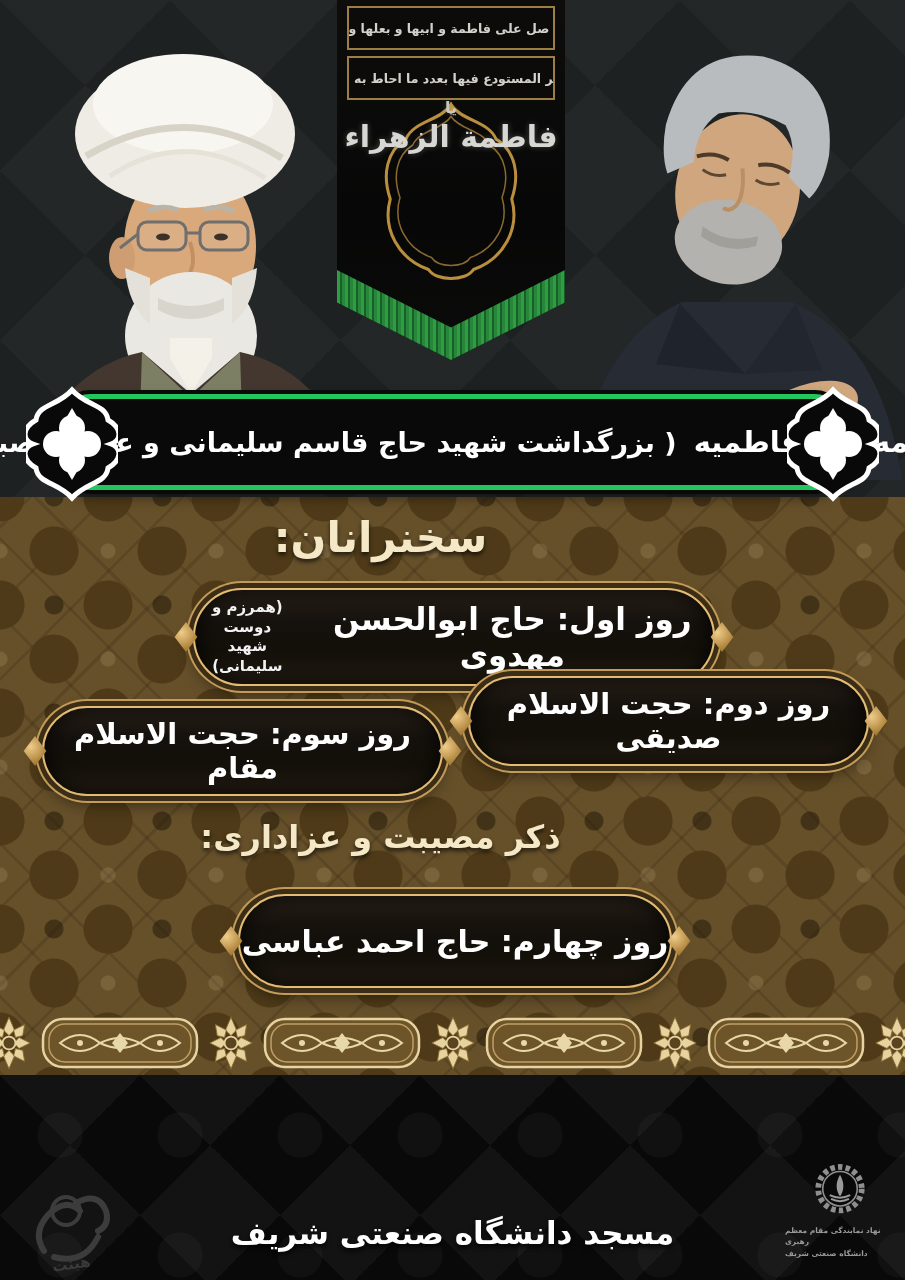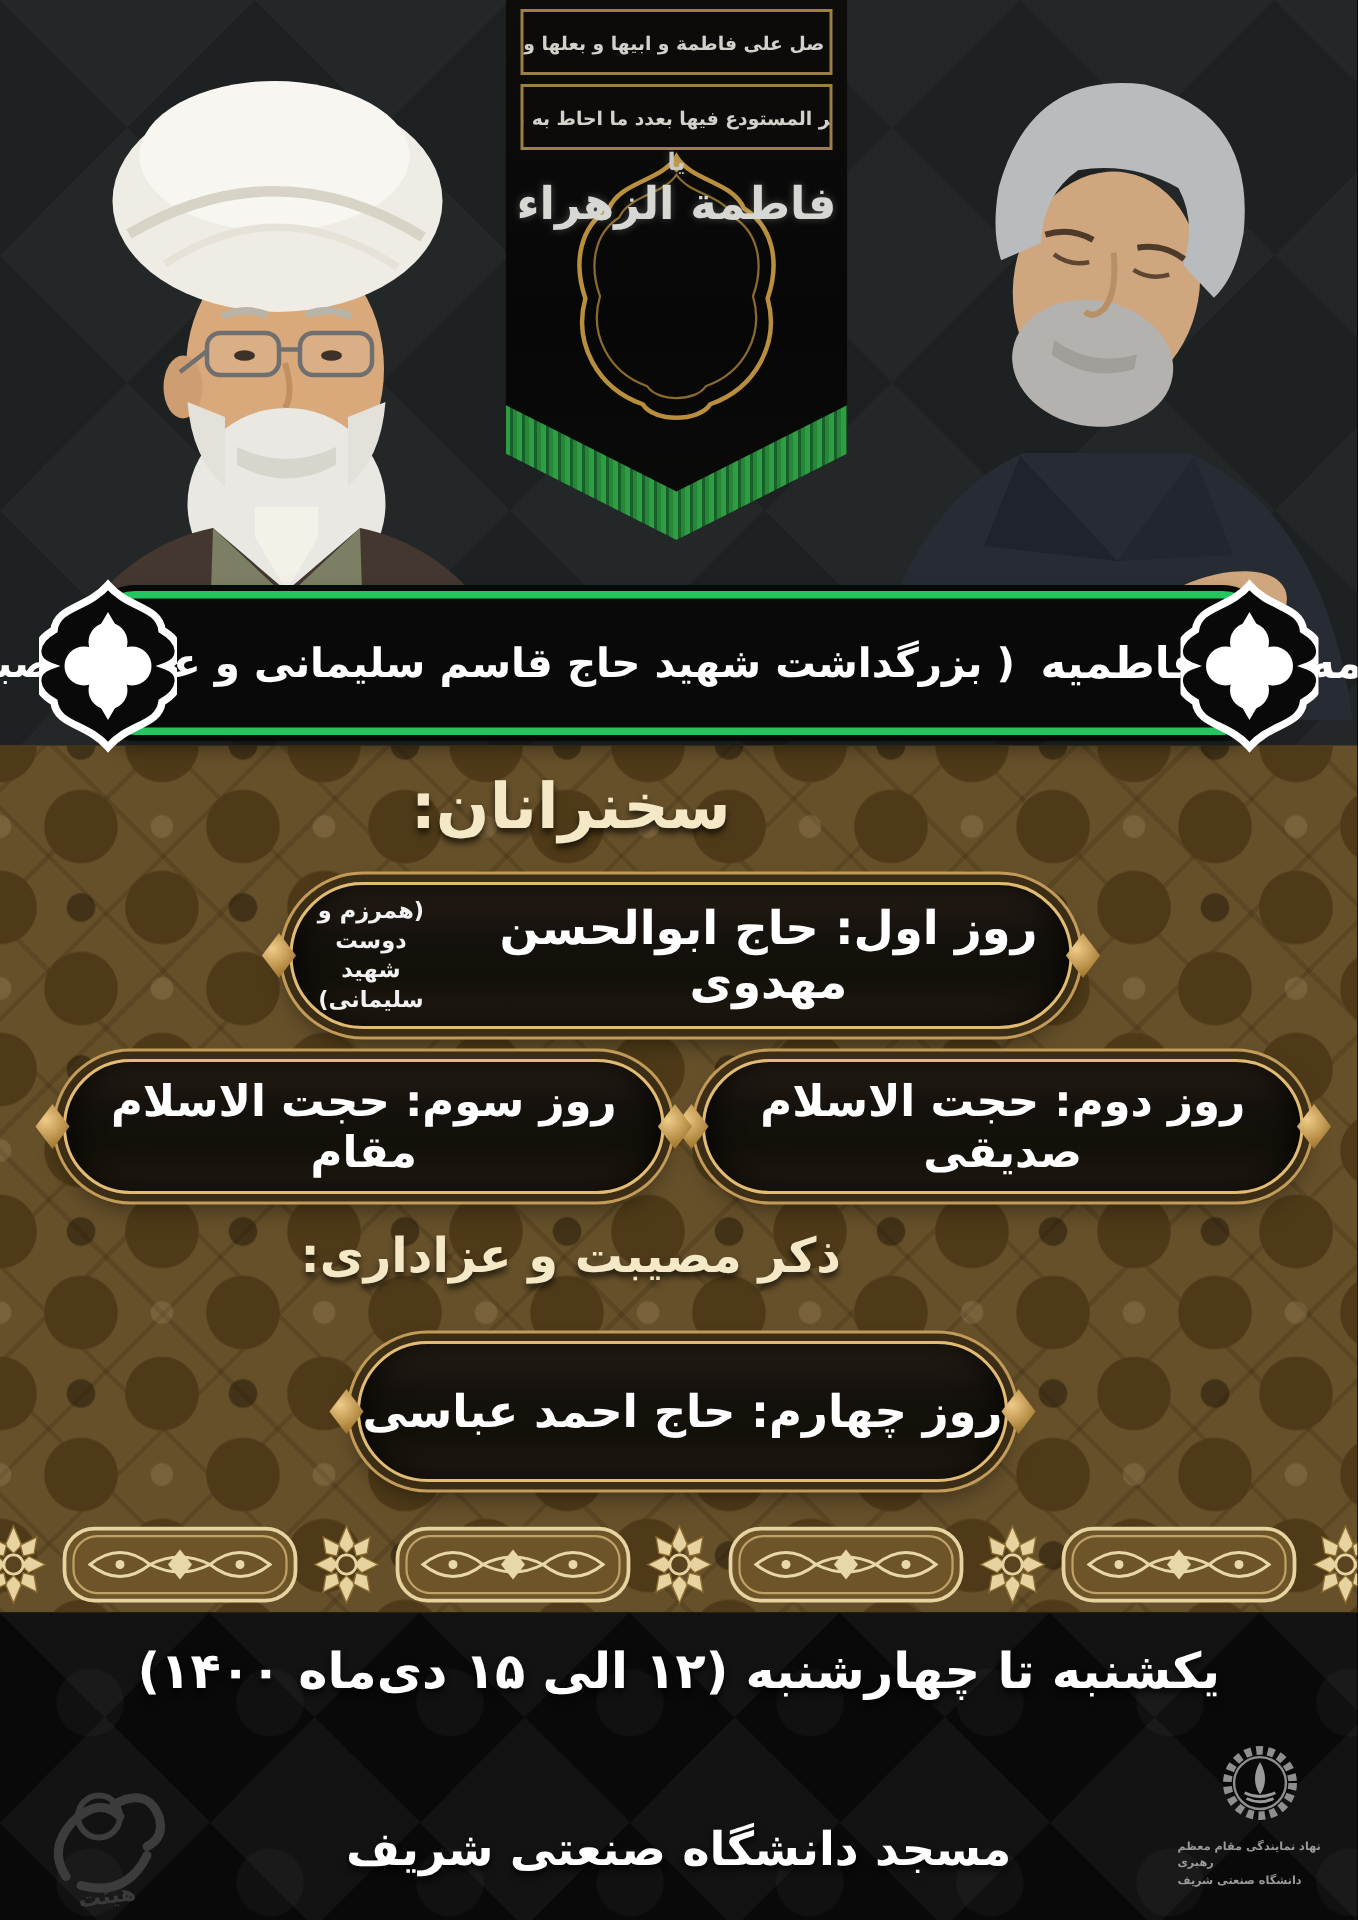--- a/index.html
+++ b/index.html
@@ -97,21 +97,21 @@
   }
   .badge::before,.badge::after{
     content:"";position:absolute;top:50%;width:30px;height:30px;
     transform:translateY(-50%);
     background:radial-gradient(circle at 35% 35%,#efcc8a,#a77c33 65%,#6e4d1a);
     clip-path:polygon(50% 0,88% 50%,50% 100%,12% 50%);
   }
   .badge::before{right:-24px;}
   .badge::after{left:-24px;}
   .badge-day1{left:193px;top:588px;width:518px;height:94px;font-size:31px;}
-  .badge-day2{left:468px;top:706px;width:397px;height:86px;font-size:29px;}
+  .badge-day2{left:468px;top:676px;width:397px;height:86px;font-size:29px;}
   .badge-day3{left:42px;top:706px;width:397px;height:86px;font-size:29px;}
   .badge-day4{left:238px;top:894px;width:430px;height:90px;font-size:30px;}
   .badge-note{font-size:15px;line-height:1.3;font-weight:bold;color:#f2f2f2;}
   .badge-note span{display:block;}
   
   .ornament-band{
     position:absolute;top:1010px;left:0;width:905px;height:66px;
     display:flex;align-items:center;justify-content:center;gap:8px;overflow:hidden;z-index:4;
   }
   .ornament-band svg{flex:none;}
@@ -325,21 +325,20 @@
     <svg width="160" height="60">
         <use href="#cartouche"></use>
       </svg>
     <svg width="46" height="56">
         <use href="#rosette"></use>
       </svg>
   </div>
 
   <div class="bottom-section"></div>
 
-  <div class="footer-line footer-date">یکشنبه تا چهارشنبه  (۱۲ الی ۱۵ دی‌ماه ۱۴۰۰)</div>
   <div class="footer-line footer-place">مسجد دانشگاه صنعتی شریف</div>
 
   <svg class="heyat-logo" viewBox="0 0 115 105">
     <g fill="none" stroke="#3c3c3c" stroke-width="6" stroke-linecap="round">
       <path d="M30 78 Q18 60 34 42 Q52 24 66 38"></path>
       <path d="M40 84 Q70 92 84 64"></path>
       <path d="M62 30 Q84 18 92 38 Q96 52 84 58"></path>
     </g>
     <circle cx="52" cy="38" r="14" fill="none" stroke="#3c3c3c" stroke-width="4"></circle>
     <text x="58" y="96" font-size="15" font-weight="bold" fill="#3a3a3a" text-anchor="middle" transform="rotate(-8 58 96)">هیئت</text>

